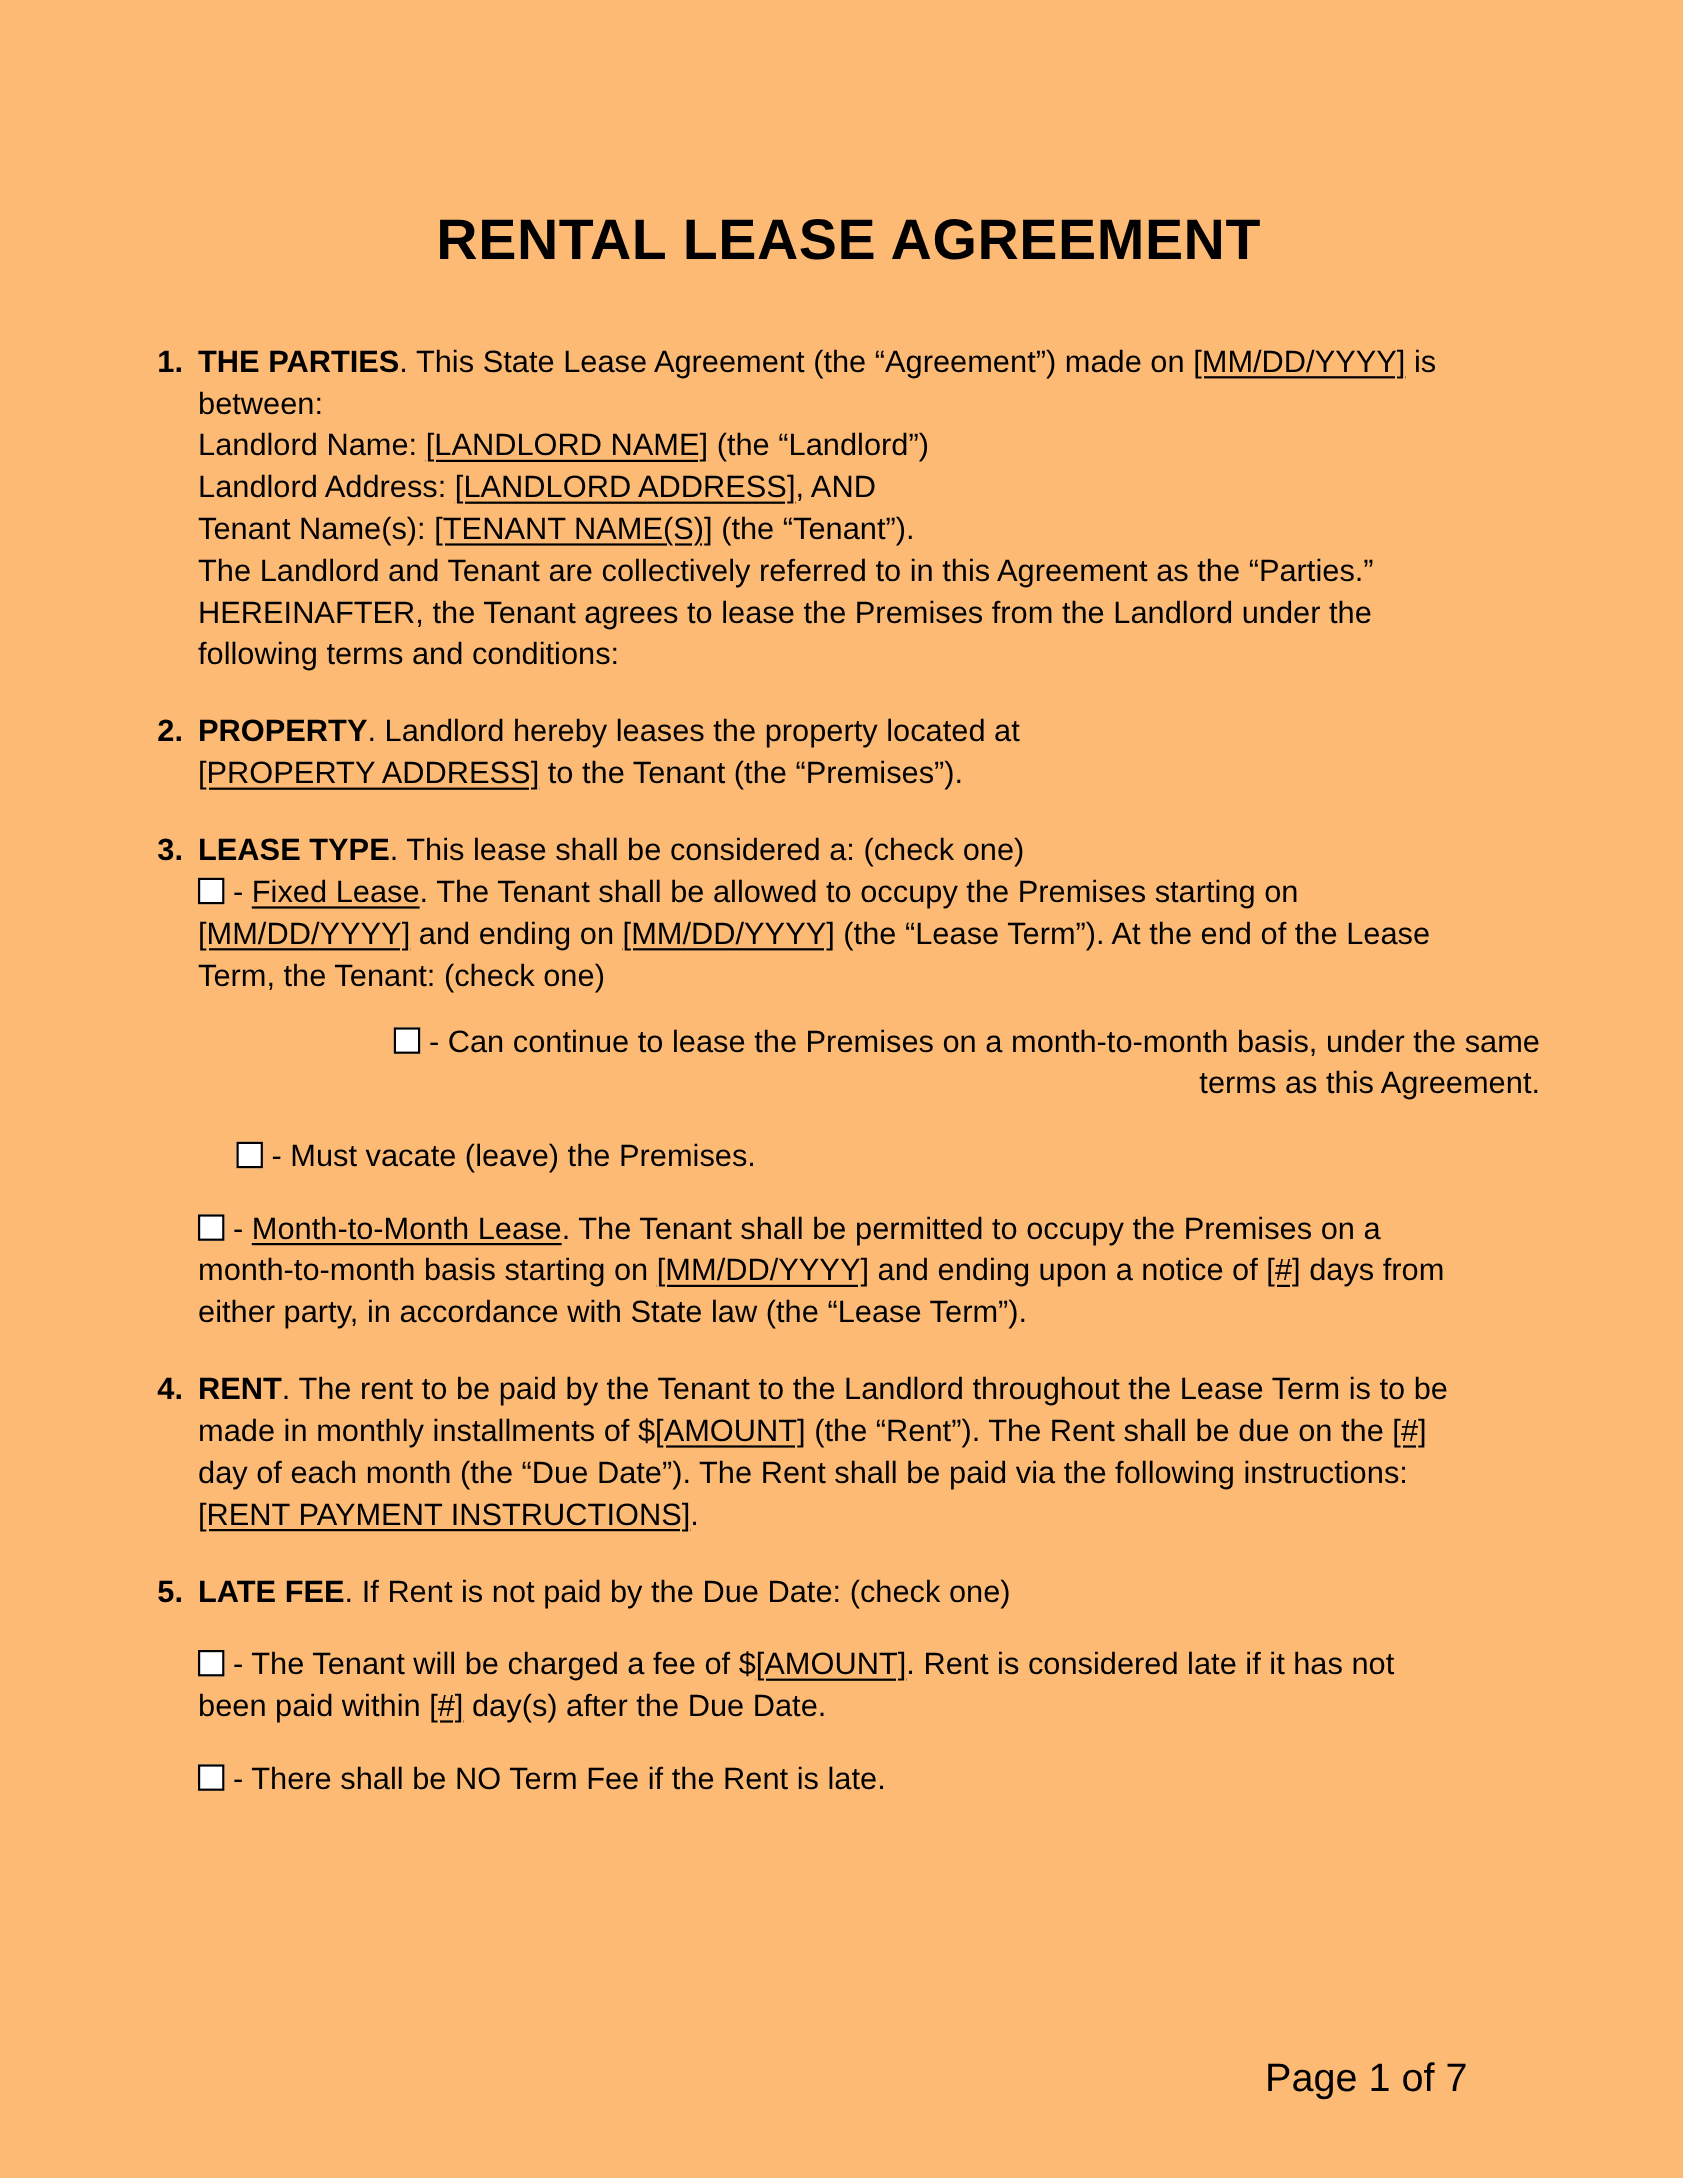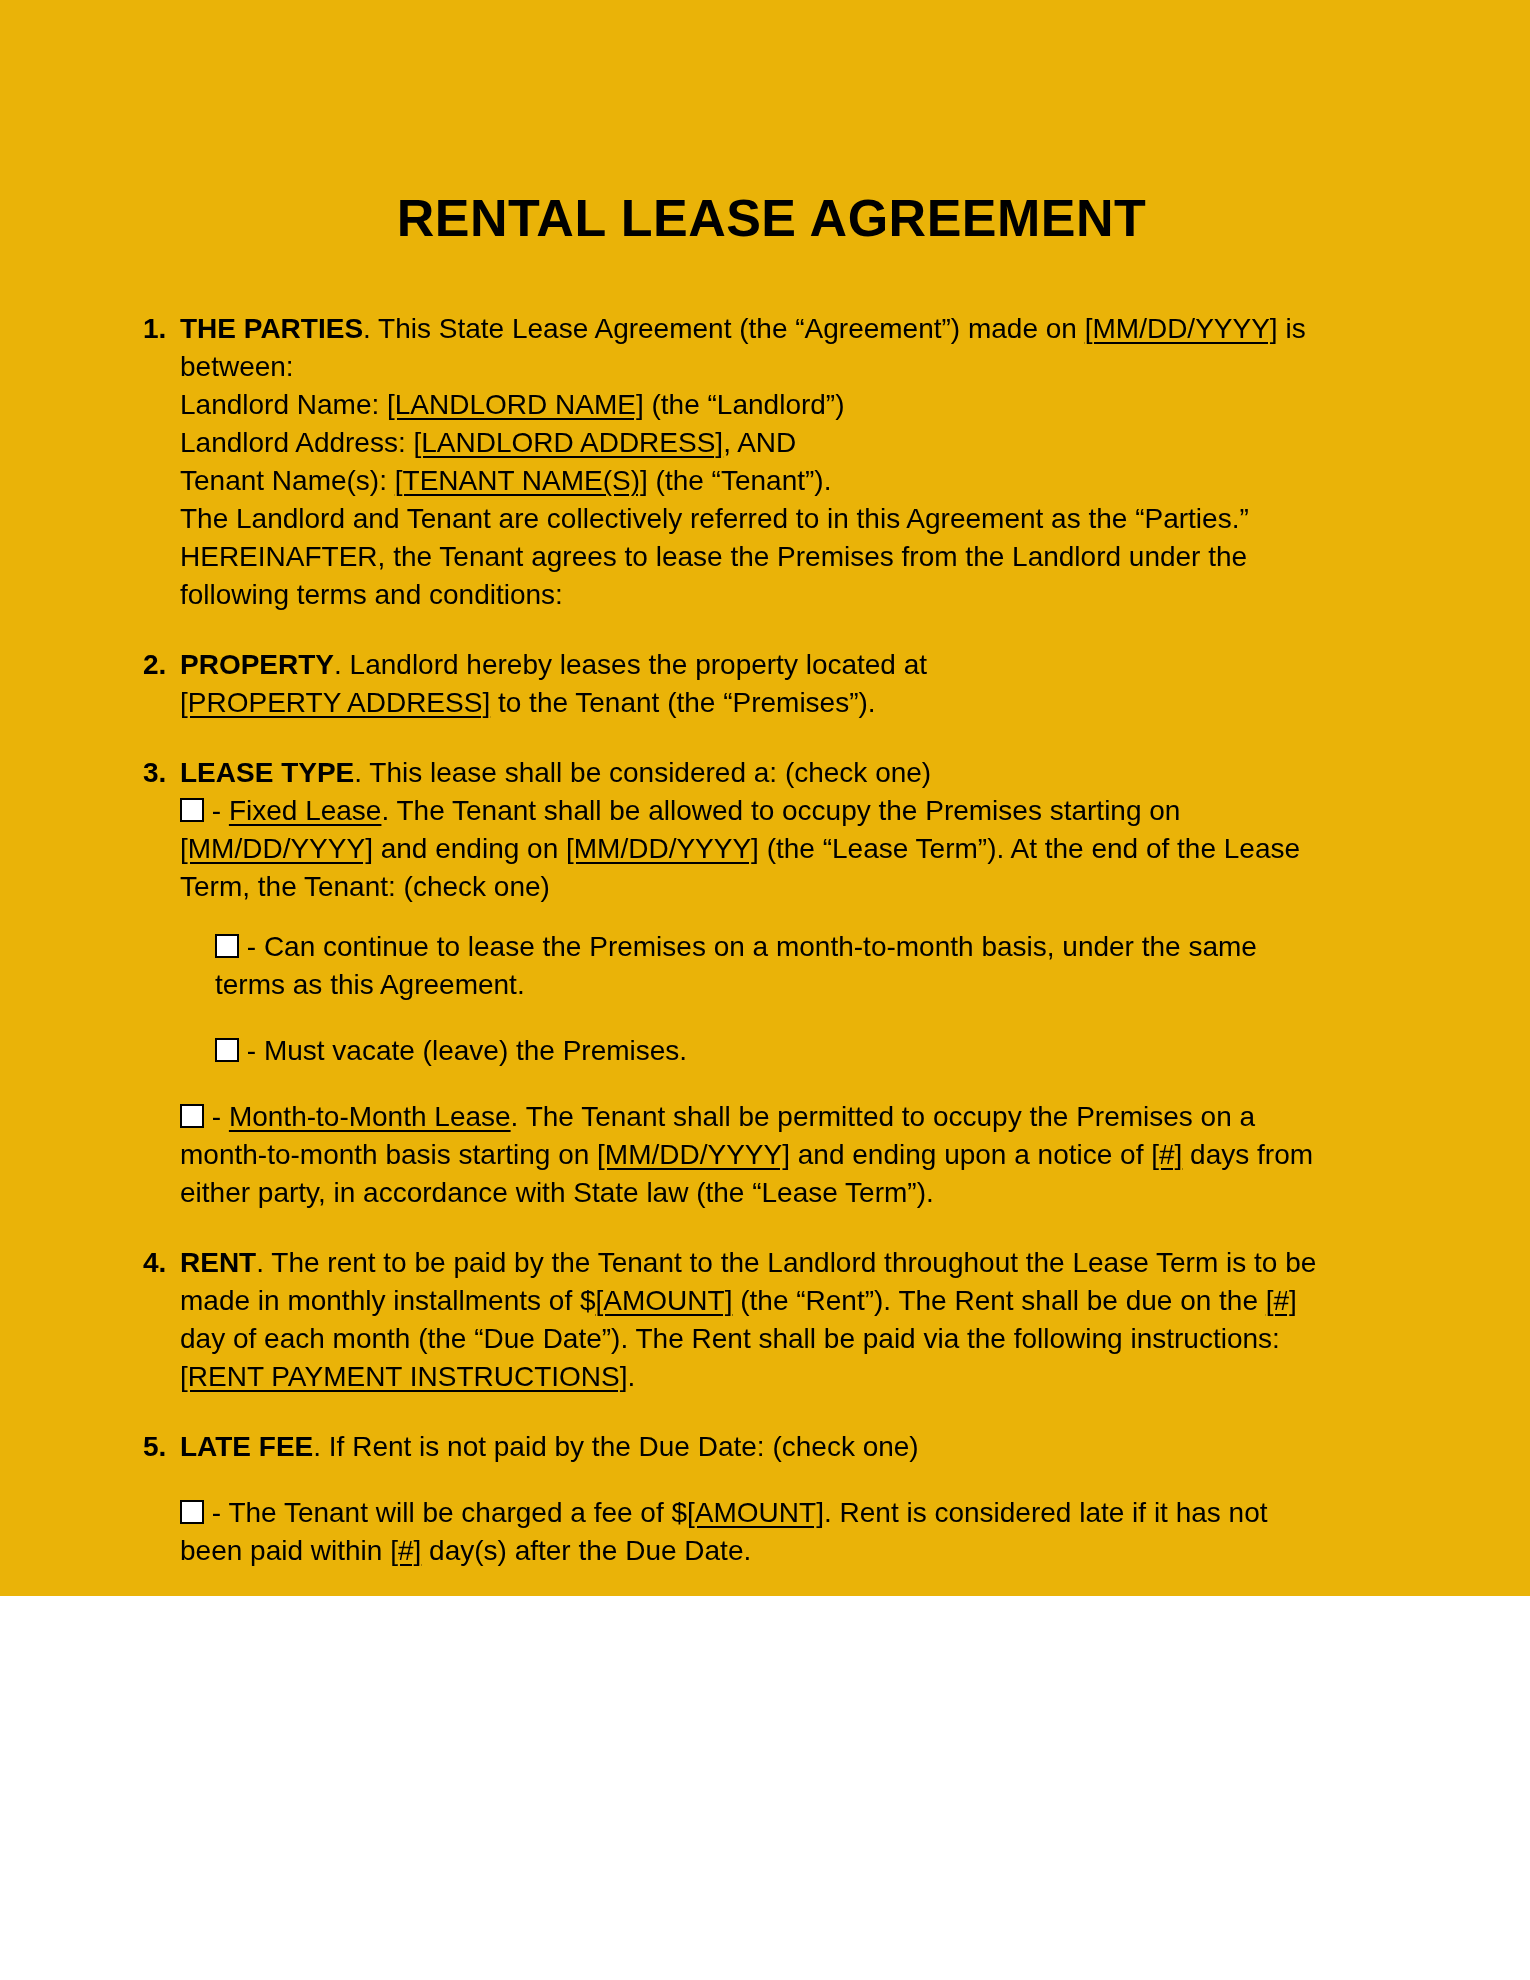--- a/index.html
+++ b/index.html
@@ -1,20 +1,20 @@
 <!DOCTYPE html>
 <html><head>
 <meta charset="utf-8">
 <style>
   html, body { margin: 0; padding: 0; background: #ffffff; }
   .page {
     position: relative;
     width: 1530px;
-    height: 1596px;
-    background: #eab308;
+    height: 1980px;
+    background: #fdba74;
     color: #000000;
     font-family: "Liberation Sans", "DejaVu Sans", sans-serif;
     font-size: 28px;
     line-height: 38px;
     box-sizing: border-box;
     padding: 0 130px 0 143px;
     overflow: hidden;
   }
   .title {
     padding-top: 190px;
@@ -25,21 +25,21 @@
     font-weight: bold;
     letter-spacing: 0.5px;
   }
   .sec { display: flex; align-items: flex-start; }
   .sec + .sec { margin-top: 32px; }
   .num { flex: none; width: 37px; font-weight: bold; }
   .body { width: 1220px; }
   .para { margin: 0; }
   .mt-32 { }
   .mt-28 { margin-top: 28px; }
-  .mt-22 { margin-top: 22px; }
+  .mt-22 { margin-top: 22px; text-align: right; }
   .mt-14 { margin-top: 28px; }
   .indent { margin-left: 35px; }
   .b { font-weight: bold; }
   .ph {
     text-decoration: underline;
     text-decoration-thickness: 2px;
     text-underline-offset: 4px;
   }
   .cbx {
     display: inline-block;

